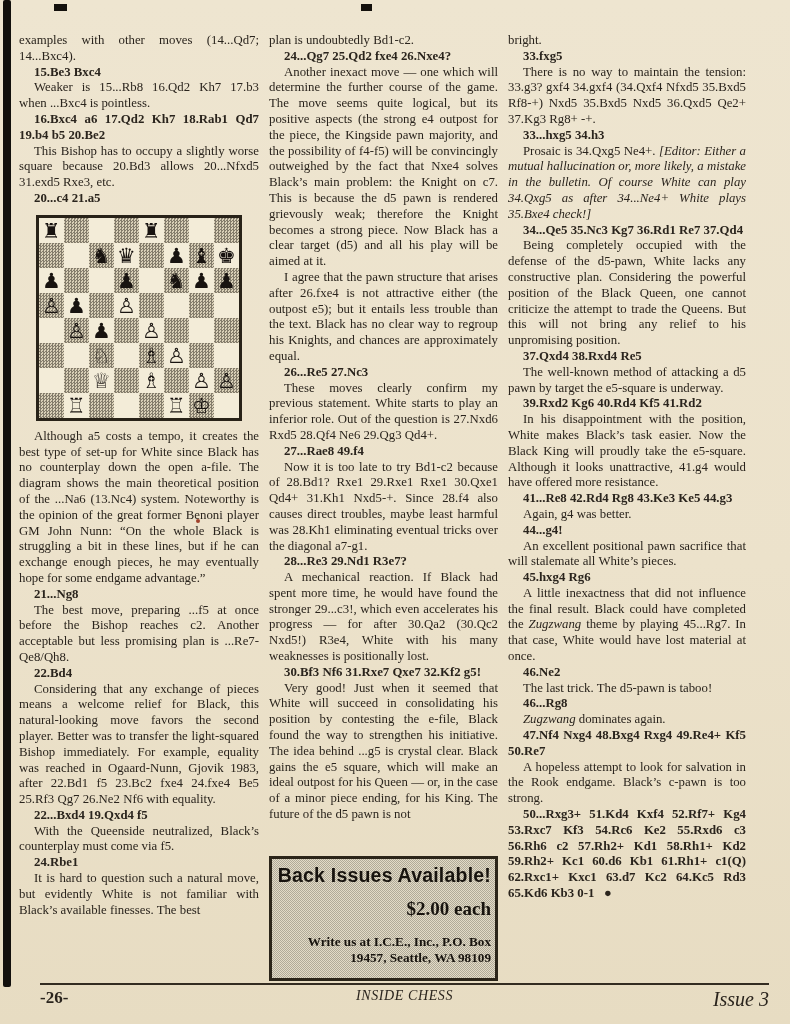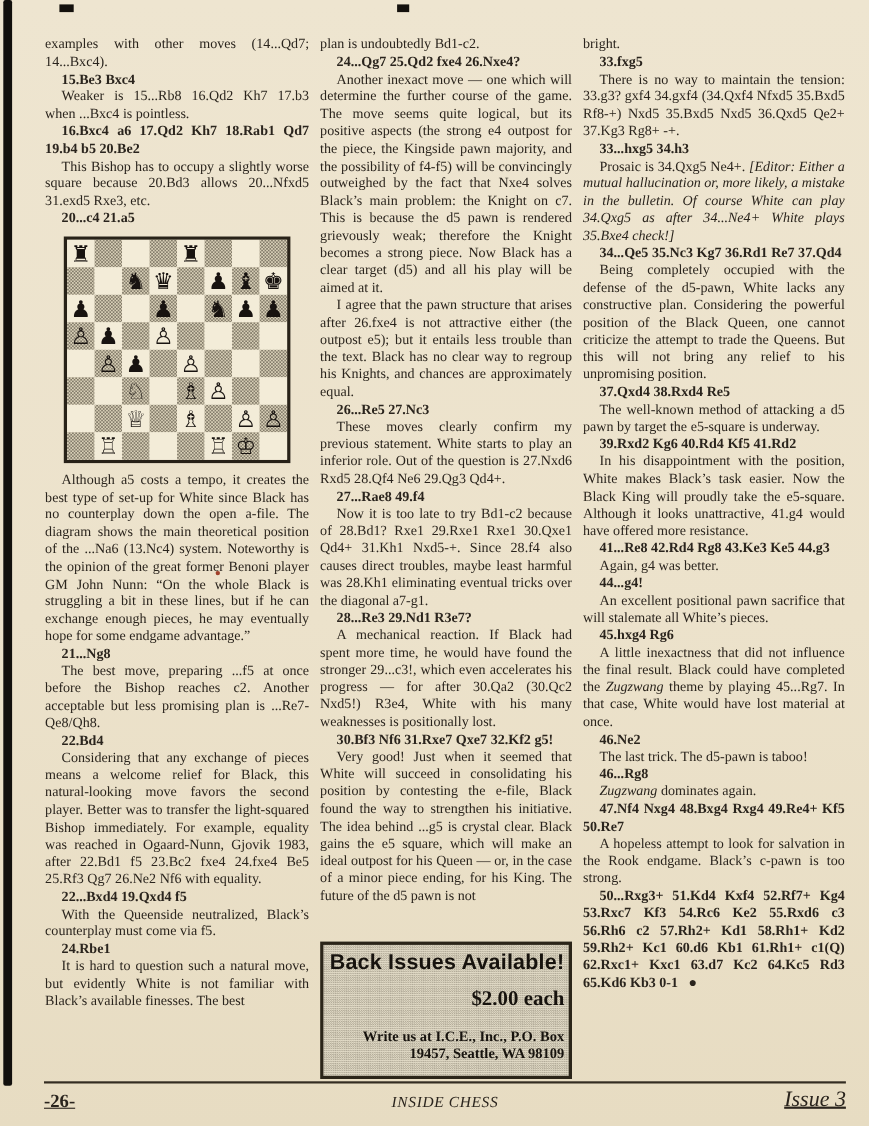--- a/index.html
+++ b/index.html
@@ -4,39 +4,39 @@
 <style>
   html,body{margin:0;padding:0;background:#9a9184;}
   .page{position:relative;width:790px;height:1024px;background:linear-gradient(180deg,#eee5d0 0%,#ece2cb 55%,#e7dcc2 100%);overflow:hidden;color:#2a241d;}
   
   .strip{position:absolute;left:3px;top:0;width:8px;height:987px;background:#12100d;border-radius:2px;}
   .tick{position:absolute;top:4px;height:7px;background:#14110d;}
   .tick.t1{left:54px;width:13px;}
   .tick.t2{left:361px;width:11px;}
   .speck{position:absolute;left:196px;top:519px;width:4px;height:4px;border-radius:50%;background:#a0402a;}
   
-  .columns{display:grid;grid-template-columns:240px 229px 238px;column-gap:10px;padding:33px 0 0 41px;height:948px;}
+  .columns{display:grid;grid-template-columns:240px 229px 238px;column-gap:10px;padding:33px 0 0 19px;height:948px;}
   .col{overflow:hidden;display:flex;flex-direction:column;font-family:"Liberation Serif",serif;font-size:12.8px;line-height:15.8px;text-align:justify;}
   .col .blocks{flex:0 0 auto;}
   p.para{margin:0;text-indent:15px;hyphens:auto;}
   p.para.noindent{text-indent:0;}
   p.moves{margin:0;text-indent:15px;font-weight:700;}
   
   .diagram-wrap{display:flex;justify-content:center;margin:8px 0 8px 0;}
   .board{display:grid;grid-template-columns:repeat(8,25px);grid-auto-rows:25px;border:3px solid #282218;background:#f3ecd8;}
   .sq{font-family:"DejaVu Sans",sans-serif;font-size:21px;line-height:26px;text-align:center;color:#181310;overflow:hidden;}
   .sq.l{background:#f3ecd8;}
   .sq.d{background-color:#d8cfb7;background-image:conic-gradient(rgba(62,56,44,.55) 25%,transparent 0 50%,rgba(62,56,44,.55) 0 75%,transparent 0);background-size:3px 3px;}
   
   .ad-box{margin-top:auto;border:3px solid #2b2519;text-align:right;background-color:#e2dbc7;background-image:conic-gradient(rgba(84,77,62,.35) 25%,transparent 0 50%,rgba(84,77,62,.35) 0 75%,transparent 0);background-size:2px 2px;padding:9px 4px 12px 4px;}
   .ad-title{font-family:"Liberation Sans",sans-serif;font-weight:700;font-size:19.5px;letter-spacing:.2px;color:#17130e;}
   .ad-price{font-family:"Liberation Serif",serif;font-weight:700;font-size:19px;margin-top:17px;color:#17130e;}
   .ad-addr{font-family:"Liberation Serif",serif;font-weight:700;font-size:13.2px;line-height:16px;margin-top:17px;color:#17130e;}
   
-  .footer{position:absolute;left:40px;right:21px;top:983px;border-top:2px solid #332c21;padding-top:3px;display:flex;justify-content:space-between;align-items:flex-end;font-family:"Liberation Serif",serif;text-decoration:underline;}
+  .footer{position:absolute;left:40px;right:21px;top:983px;border-top:2px solid #332c21;padding-top:3px;display:flex;justify-content:space-between;align-items:flex-start;font-family:"Liberation Serif",serif;}
   .pgnum{font-weight:700;font-size:17px;}
   .mag{position:absolute;left:0;right:0;text-align:center;font-style:italic;font-size:14px;letter-spacing:.6px;}
   .issue{font-style:italic;font-size:20px;position:relative;}
 </style>
 </head>
 <body>
 
 <div class="page">
   <div class="strip"></div>
   <div class="tick t1"></div>

